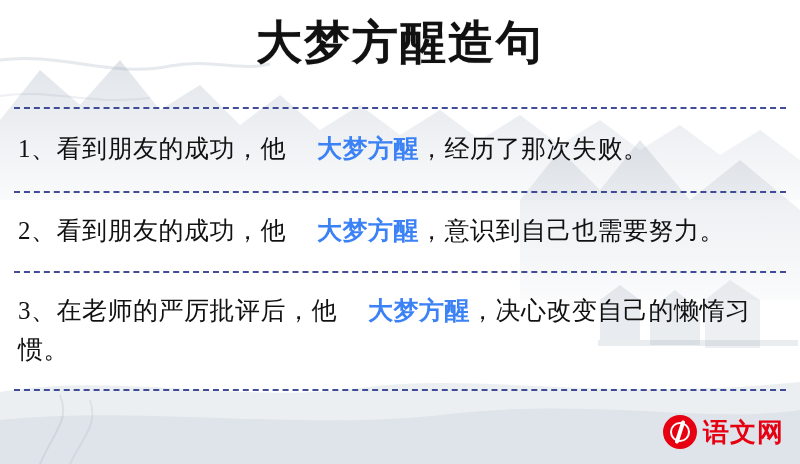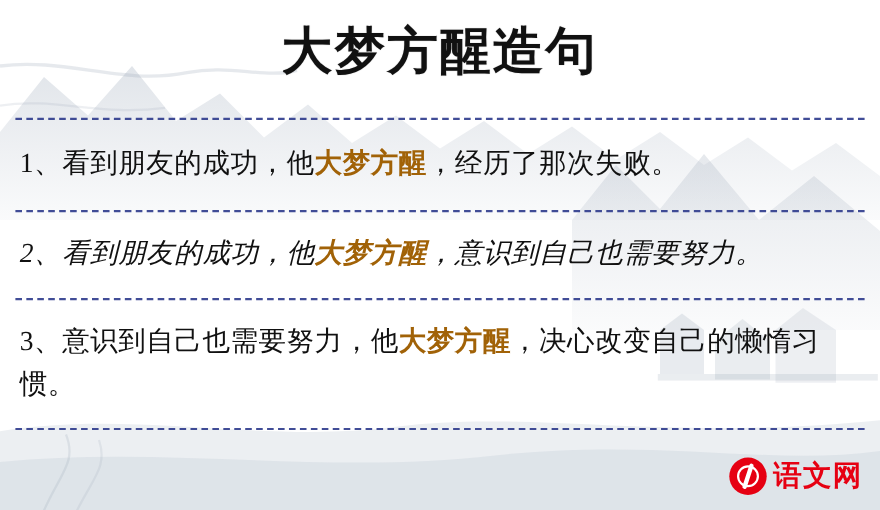--- a/index.html
+++ b/index.html
@@ -30,21 +30,21 @@
     display: block;
     width: 800px;
     height: 464px;
   }
   .title {
     position: absolute;
     top: 18px;
     left: 0;
     width: 800px;
     text-align: center;
-    font-family: Liberation Sans, sans-serif;
+    font-family: Liberation Mono, monospace;
     font-weight: bold;
     font-size: 46px;
     letter-spacing: 2px;
     color: #111111;
     line-height: 1.25;
     text-shadow: 0 0 1px rgba(0,0,0,0.35);
   }
   .divider {
     position: absolute;
     left: 14px;
@@ -62,34 +62,35 @@
     position: absolute;
     left: 18px;
     width: 766px;
     font-family: "Liberation Serif", serif;
     font-size: 25px;
     color: #111111;
     line-height: 1.55;
     letter-spacing: 0.5px;
   }
   .s1 { top: 130px; }
-  .s2 { top: 212px; font-style: italic; }
+  .s2 { top: 212px; }
   .s3 { top: 292px; }
 
   .hl {
-    color: #a16207;
+    color: #3b82f6;
     font-weight: bold;
+    margin-left: 31px;
   }
 
   .logo {
     position: absolute;
     right: 16px;
     bottom: 14px;
     display: flex;
-    align-items: center;
+    align-items: flex-start;
     gap: 6px;
   }
   .logo-mark {
     width: 34px;
     height: 34px;
     border-radius: 50%;
     background: #e60012;
     position: relative;
     flex: none;
   }
@@ -171,21 +172,21 @@
 
   <div class="divider d2"></div>
 
   <div class="sentence s2">
     <span>2、</span><span>看到朋友的成功，他</span><span class="hl">大梦方醒</span><span>，意识到自己也需要努力。</span>
   </div>
 
   <div class="divider d3"></div>
 
   <div class="sentence s3">
-    <span>3、</span><span>意识到自己也需要努力，他</span><span class="hl">大梦方醒</span><span>，决心改变自己的懒惰习惯。</span>
+    <span>3、</span><span>在老师的严厉批评后，他</span><span class="hl">大梦方醒</span><span>，决心改变自己的懒惰习惯。</span>
   </div>
 
   <div class="divider d4"></div>
 
   <div class="logo">
     <div class="logo-mark"></div>
     <div class="logo-text">语文网</div>
   </div>
 
 </div>

